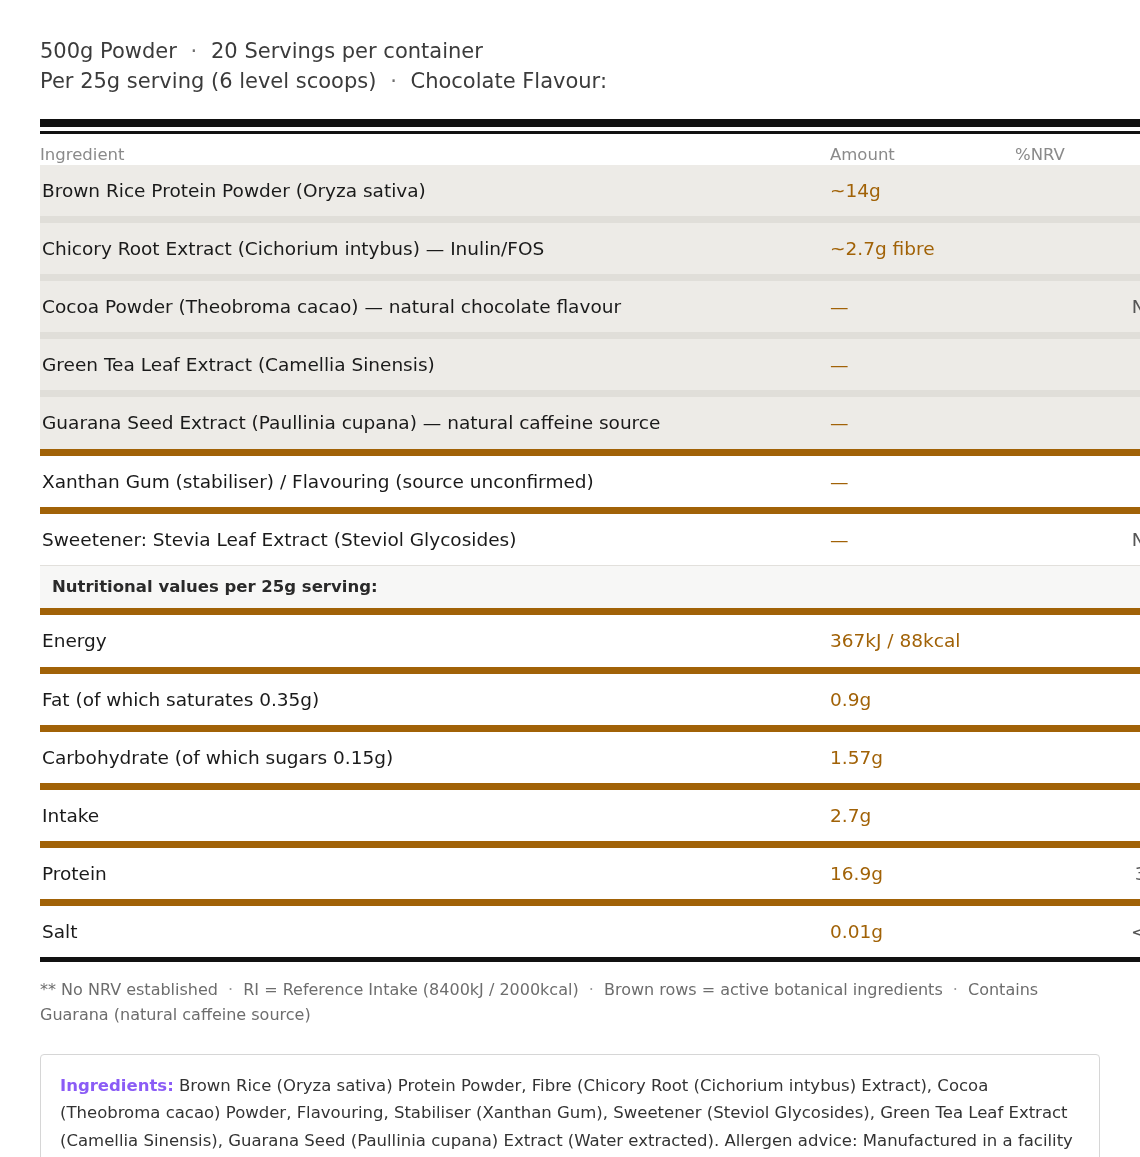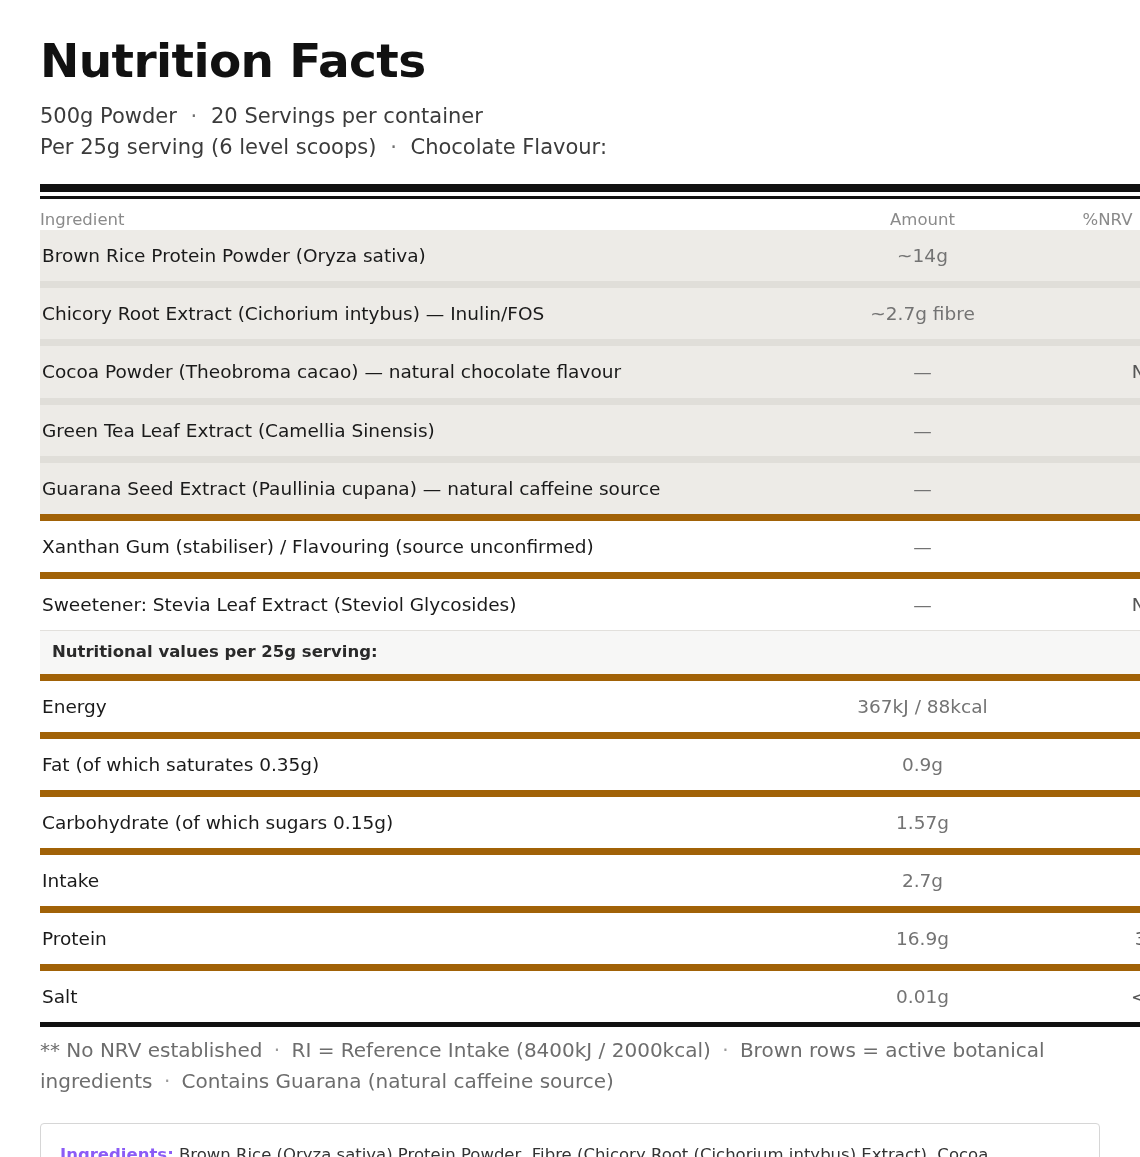--- a/index.html
+++ b/index.html
@@ -76,53 +76,53 @@
   .facts col.c-nrv    { width: 185px; }
 
   .facts th {
     font-weight: normal;
     font-size: 16.5px;
     color: #8a8a8a;
     padding: 11px 0 1px 0;
     text-align: left;
     border: 0;
   }
-  .facts th.amt, .facts th.nrv { text-align: center; }
+  .facts th.amt, .facts th.nrv { text-align: left; }
 
   .facts td {
     padding: 14px 0 14px 0;
     border-top: 7px solid #a16207;
     vertical-align: middle;
     line-height: 1.25;
   }
   .facts td.name { padding-left: 2px; color: #1a1a1a; }
-  .facts td.amt  { text-align: center; color: #737373; white-space: nowrap; }
+  .facts td.amt  { text-align: left; color: #a16207; white-space: nowrap; }
   .facts td.nrv  { text-align: right; color: #555555; white-space: nowrap; }
 
   tr.botanical td { background: #edebe7; border-top-color: #e0ded9; }
   tr.plain td     { background: #ffffff; }
   tr.first-row td { border-top: 0; }
 
   tr.nutri td { background: #ffffff; margin-top: 11px; }
   tr.nutri td.name { color: #1a1a1a; }
 
   tr.subhead td {
     background: #f7f7f6;
     font-weight: bold;
     font-size: 16.5px;
     color: #2a2a2a;
     padding: 11px 0 11px 12px;
     border-top: 1px solid #e2e0dc;
   }
 
   
   .footnote {
-    margin-top: 8px;
+    margin-top: 16px;
     width: 1020px;
-    font-size: 20px;
+    font-size: 16px;
     color: #6d6d6d;
     line-height: 1.55;
   }
   .footnote .sep { color: #9a9a9a; padding: 0 5px; }
 
   
   .ing-box {
     margin-top: 26px;
     width: 1060px;
     box-sizing: border-box;
@@ -133,21 +133,20 @@
     line-height: 1.68;
     color: #333333;
   }
   .ing-box b { color: #8b5cf6; }
 </style>
 </head>
 <body>
 
 <div class="page">
 
-  <h1 class="title">Nutrition Facts</h1>
 
   <div class="subline">
     <span>500g Powder</span>
     <span class="sep">·</span>
     <span>20 Servings per container</span>
   </div>
 
   <div class="subline">
     <span>Per 25g serving (6 level scoops)</span>
     <span class="sep">·</span>

